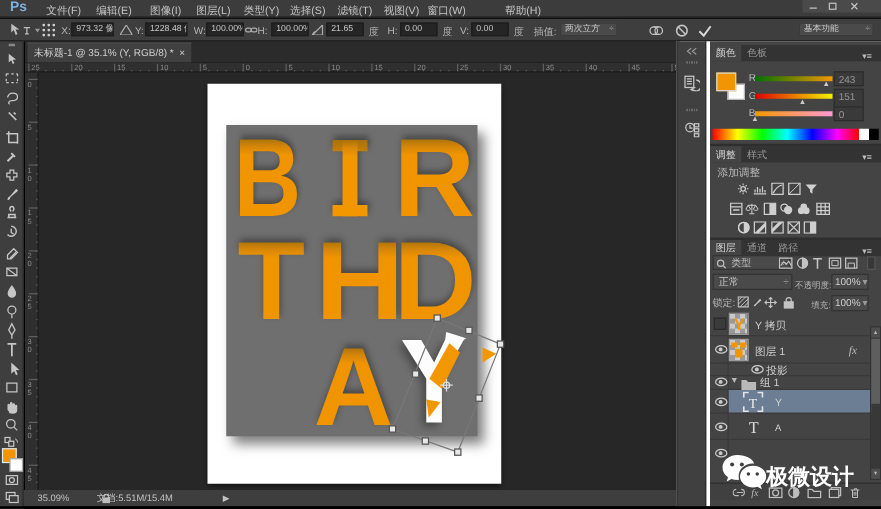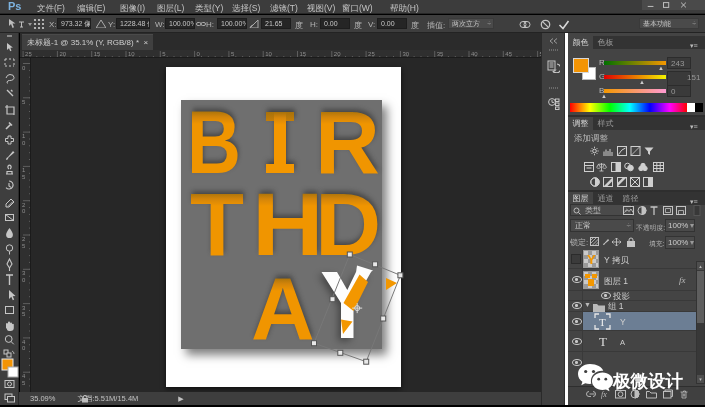--- a/index.html
+++ b/index.html
@@ -71,21 +71,21 @@
     <span class="menus">
         <span style="left:37px">文件(F)</span>
         <span style="left:77px">编辑(E)</span>
         <span style="left:120px">图像(I)</span>
         <span style="left:157px">图层(L)</span>
         <span style="left:195px">类型(Y)</span>
         <span style="left:232px">选择(S)</span>
         <span style="left:270px">滤镜(T)</span>
         <span style="left:307px">视图(V)</span>
         <span style="left:342px">窗口(W)</span>
-        <span style="left:390px">帮助(H)</span>
+        <span style="left:404px">帮助(H)</span>
       </span>
     <div id="winbtns" style="right:0;width:63px">
         <svg width="66" height="10" viewBox="0 0 66 10">
           <g stroke="#c3c3c3" fill="none">
 <path d="M6,6.5 h6"></path>
             <rect x="22.5" y="2.5" width="5.5" height="5"></rect>
             <path d="M41,2.5 l5,5 M46,2.5 l-5,5"></path>
           </g>
         </svg>
       </div>
@@ -501,21 +501,21 @@
         <div class="ptabs"><span class="on">颜色</span><span>色板</span><span class="pmenu">▾≡</span></div>
         <div style="position:absolute;left:5px;top:22px;width:16px;height:15px;background:#f39404;border:1px solid #d8d8d8;z-index:2"></div>
         <div style="position:absolute;left:14px;top:31px;width:14px;height:13px;background:#fff;border:1px solid #bbb;"></div>
         <div style="position:absolute;left:31px;top:22px;color:#bbb;font-size:8px">R</div>
         <div style="position:absolute;left:36px;top:25px;width:62px;height:4px;background:linear-gradient(90deg,#007000,#f39700)"></div>
         <div style="position:absolute;left:90px;top:29px;color:#ccc;font-size:6px">▲</div>
         <div style="position:absolute;left:99px;top:21px;width:24px;height:12px;background:#3a3a3a;border:1px solid #2c2c2c;color:#989898;font-size:8px;line-height:11px;padding-left:3px">243</div>
         <div style="position:absolute;left:31px;top:36px;color:#bbb;font-size:8px">G</div>
         <div style="position:absolute;left:36px;top:39px;width:62px;height:4px;background:linear-gradient(90deg,#e00000,#f3f300)"></div>
         <div style="position:absolute;left:71px;top:43px;color:#ccc;font-size:6px">▲</div>
-        <div style="position:absolute;left:99px;top:35px;width:24px;height:16px;background:#3a3a3a;border:1px solid #2c2c2c;color:#989898;font-size:8px;line-height:11px;padding-left:19px">151</div>
+        <div style="position:absolute;left:99px;top:35px;width:24px;height:16px;background:#3a3a3a;border:1px solid #2c2c2c;color:#989898;font-size:8px;line-height:11px;padding-left:3px">151</div>
         <div style="position:absolute;left:31px;top:50px;color:#bbb;font-size:8px">B</div>
         <div style="position:absolute;left:36px;top:53px;width:62px;height:4px;background:linear-gradient(90deg,#f39700,#ff9ad2)"></div>
         <div style="position:absolute;left:33px;top:57px;color:#ccc;font-size:6px">▲</div>
         <div style="position:absolute;left:99px;top:49px;width:24px;height:12px;background:#3a3a3a;border:1px solid #2c2c2c;color:#989898;font-size:8px;line-height:11px;padding-left:3px">0</div>
         <div style="position:absolute;left:2px;top:67px;width:133px;height:9px;background:linear-gradient(90deg,#f00 0%,#ff0 15%,#0f0 30%,#0ff 45%,#00f 60%,#f0f 75%,#f00 88%,#fff 88%,#fff 94%,#000 94%)"></div>
       </div>
 
       <div style="position:absolute;left:0;top:82px;width:137px;height:75px;background:#444;border-top:2px solid #2e2e2e">
         <div class="ptabs"><span class="on">调整</span><span>样式</span><span class="pmenu">▾≡</span></div>
         <div style="position:absolute;left:6px;top:16px;color:#b9b9b9;font-size:8.5px">添加调整</div>

